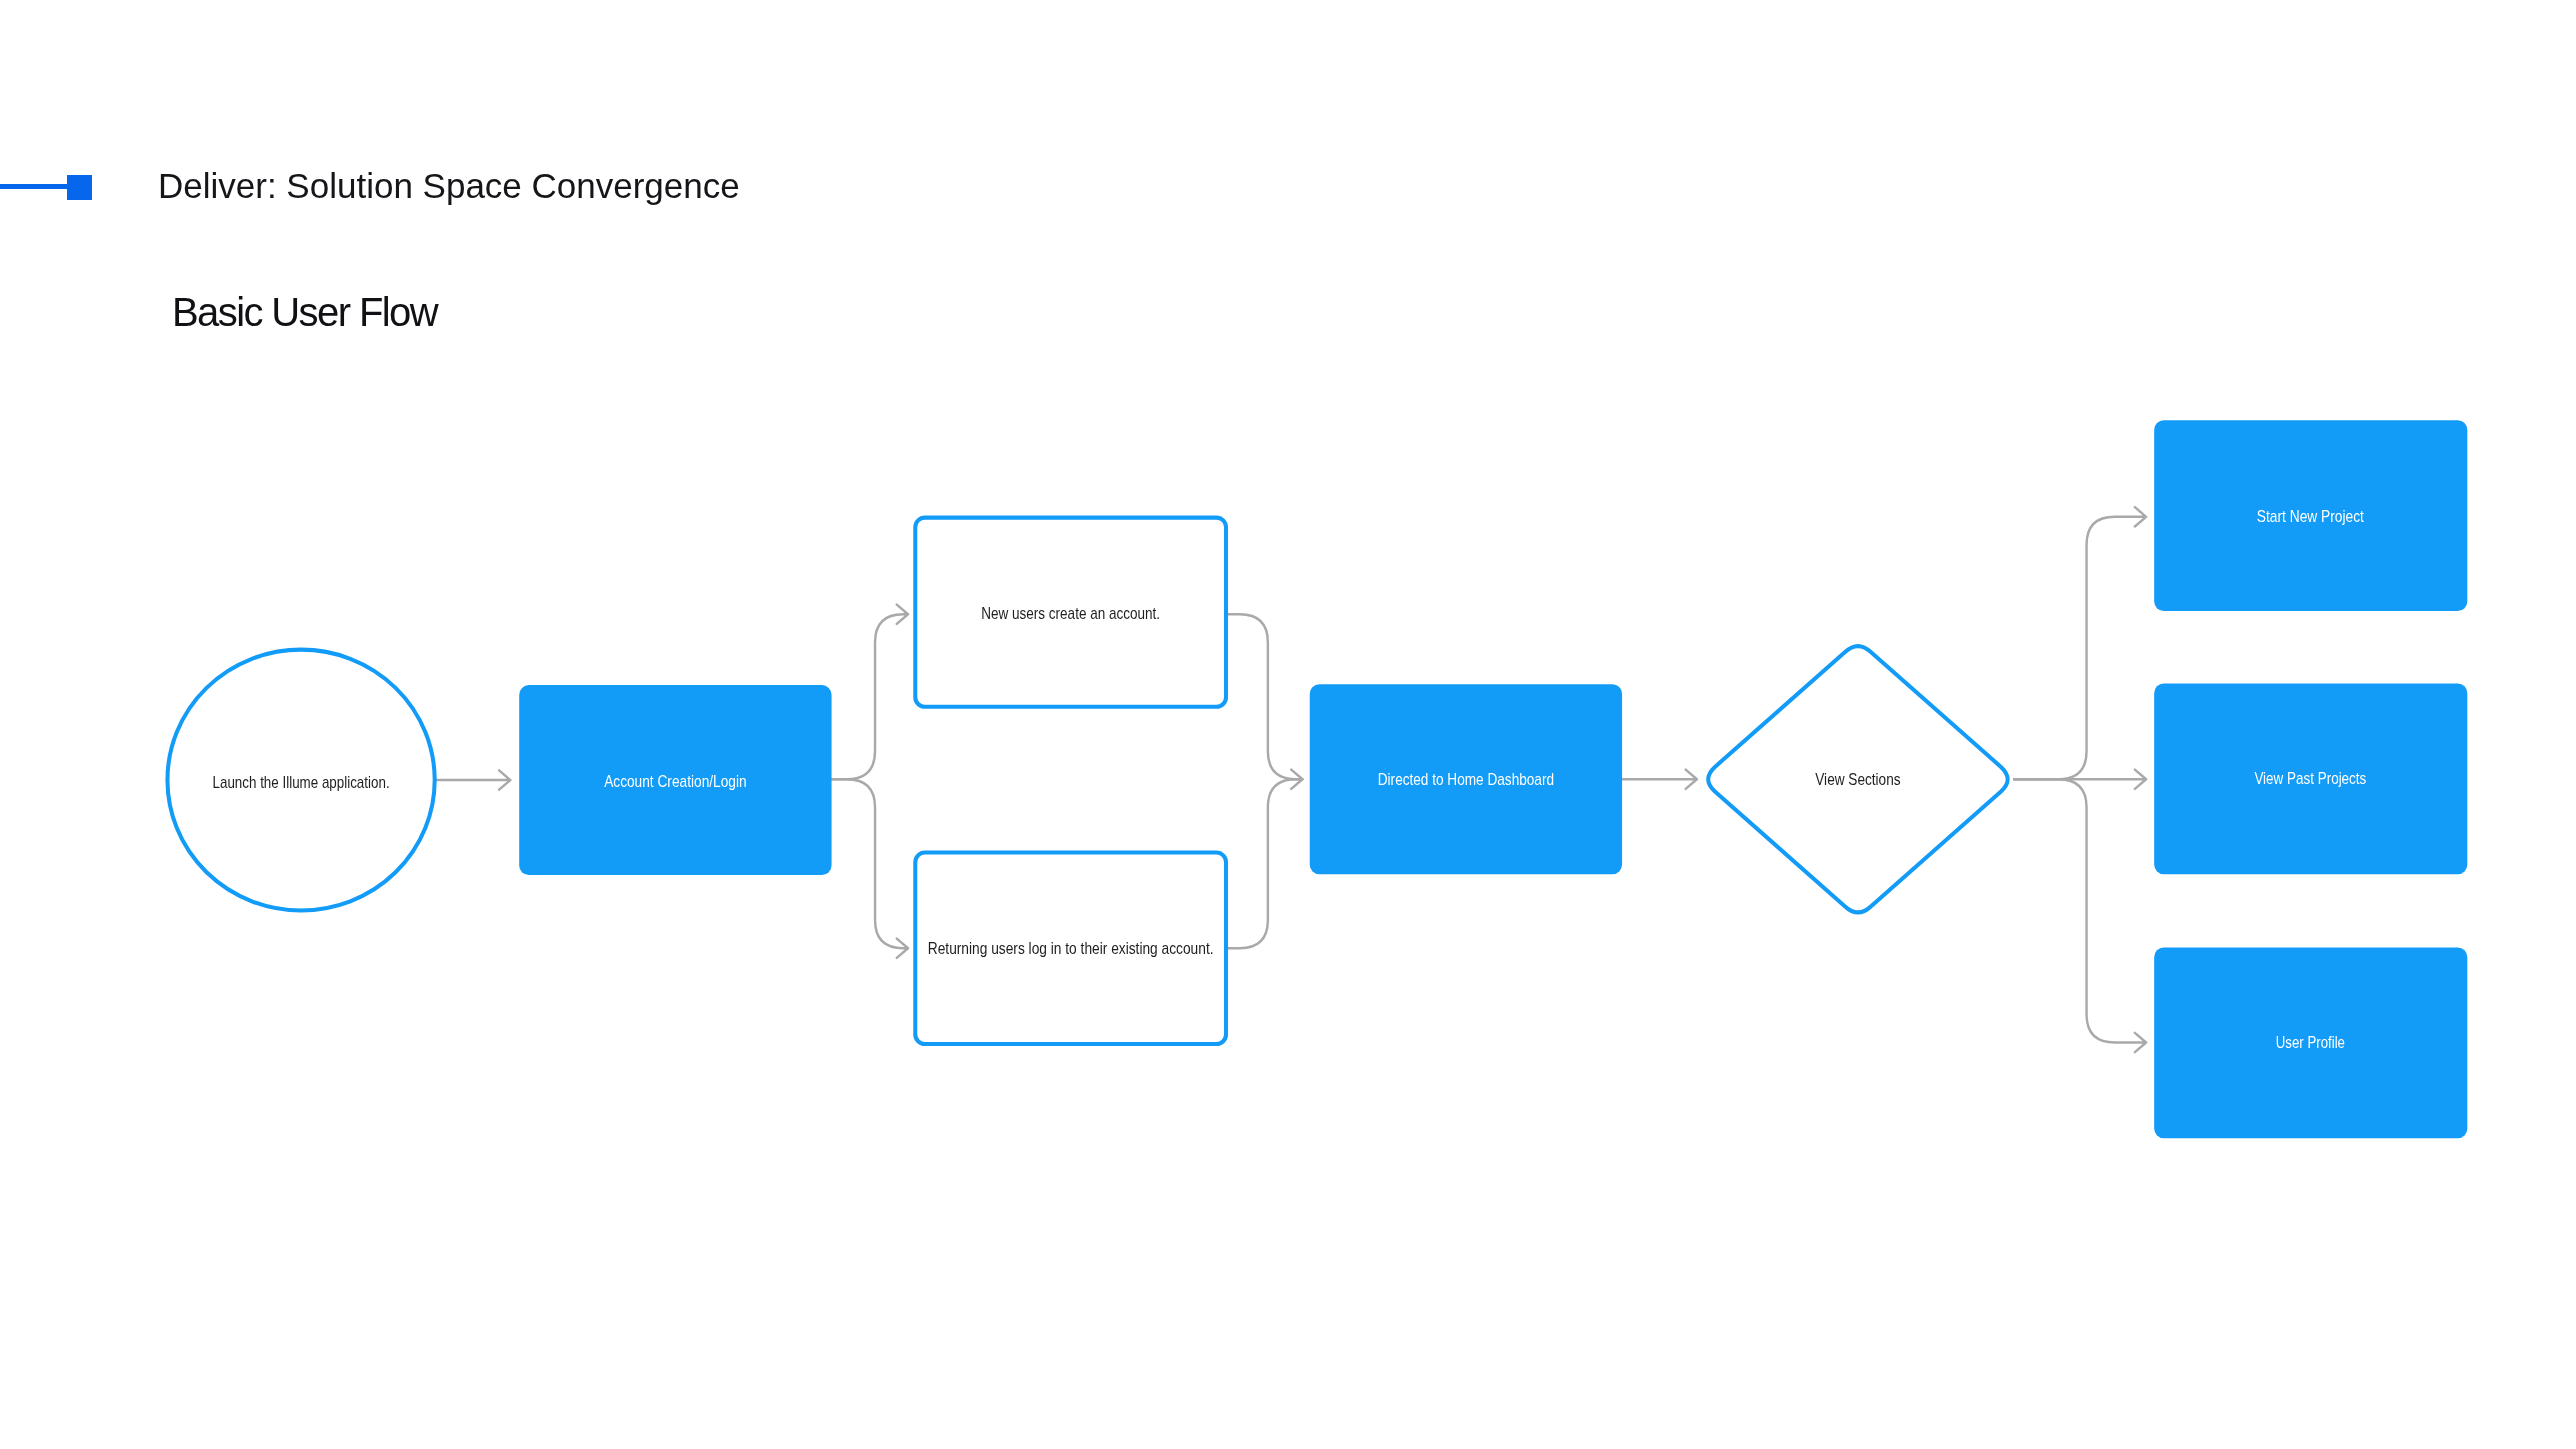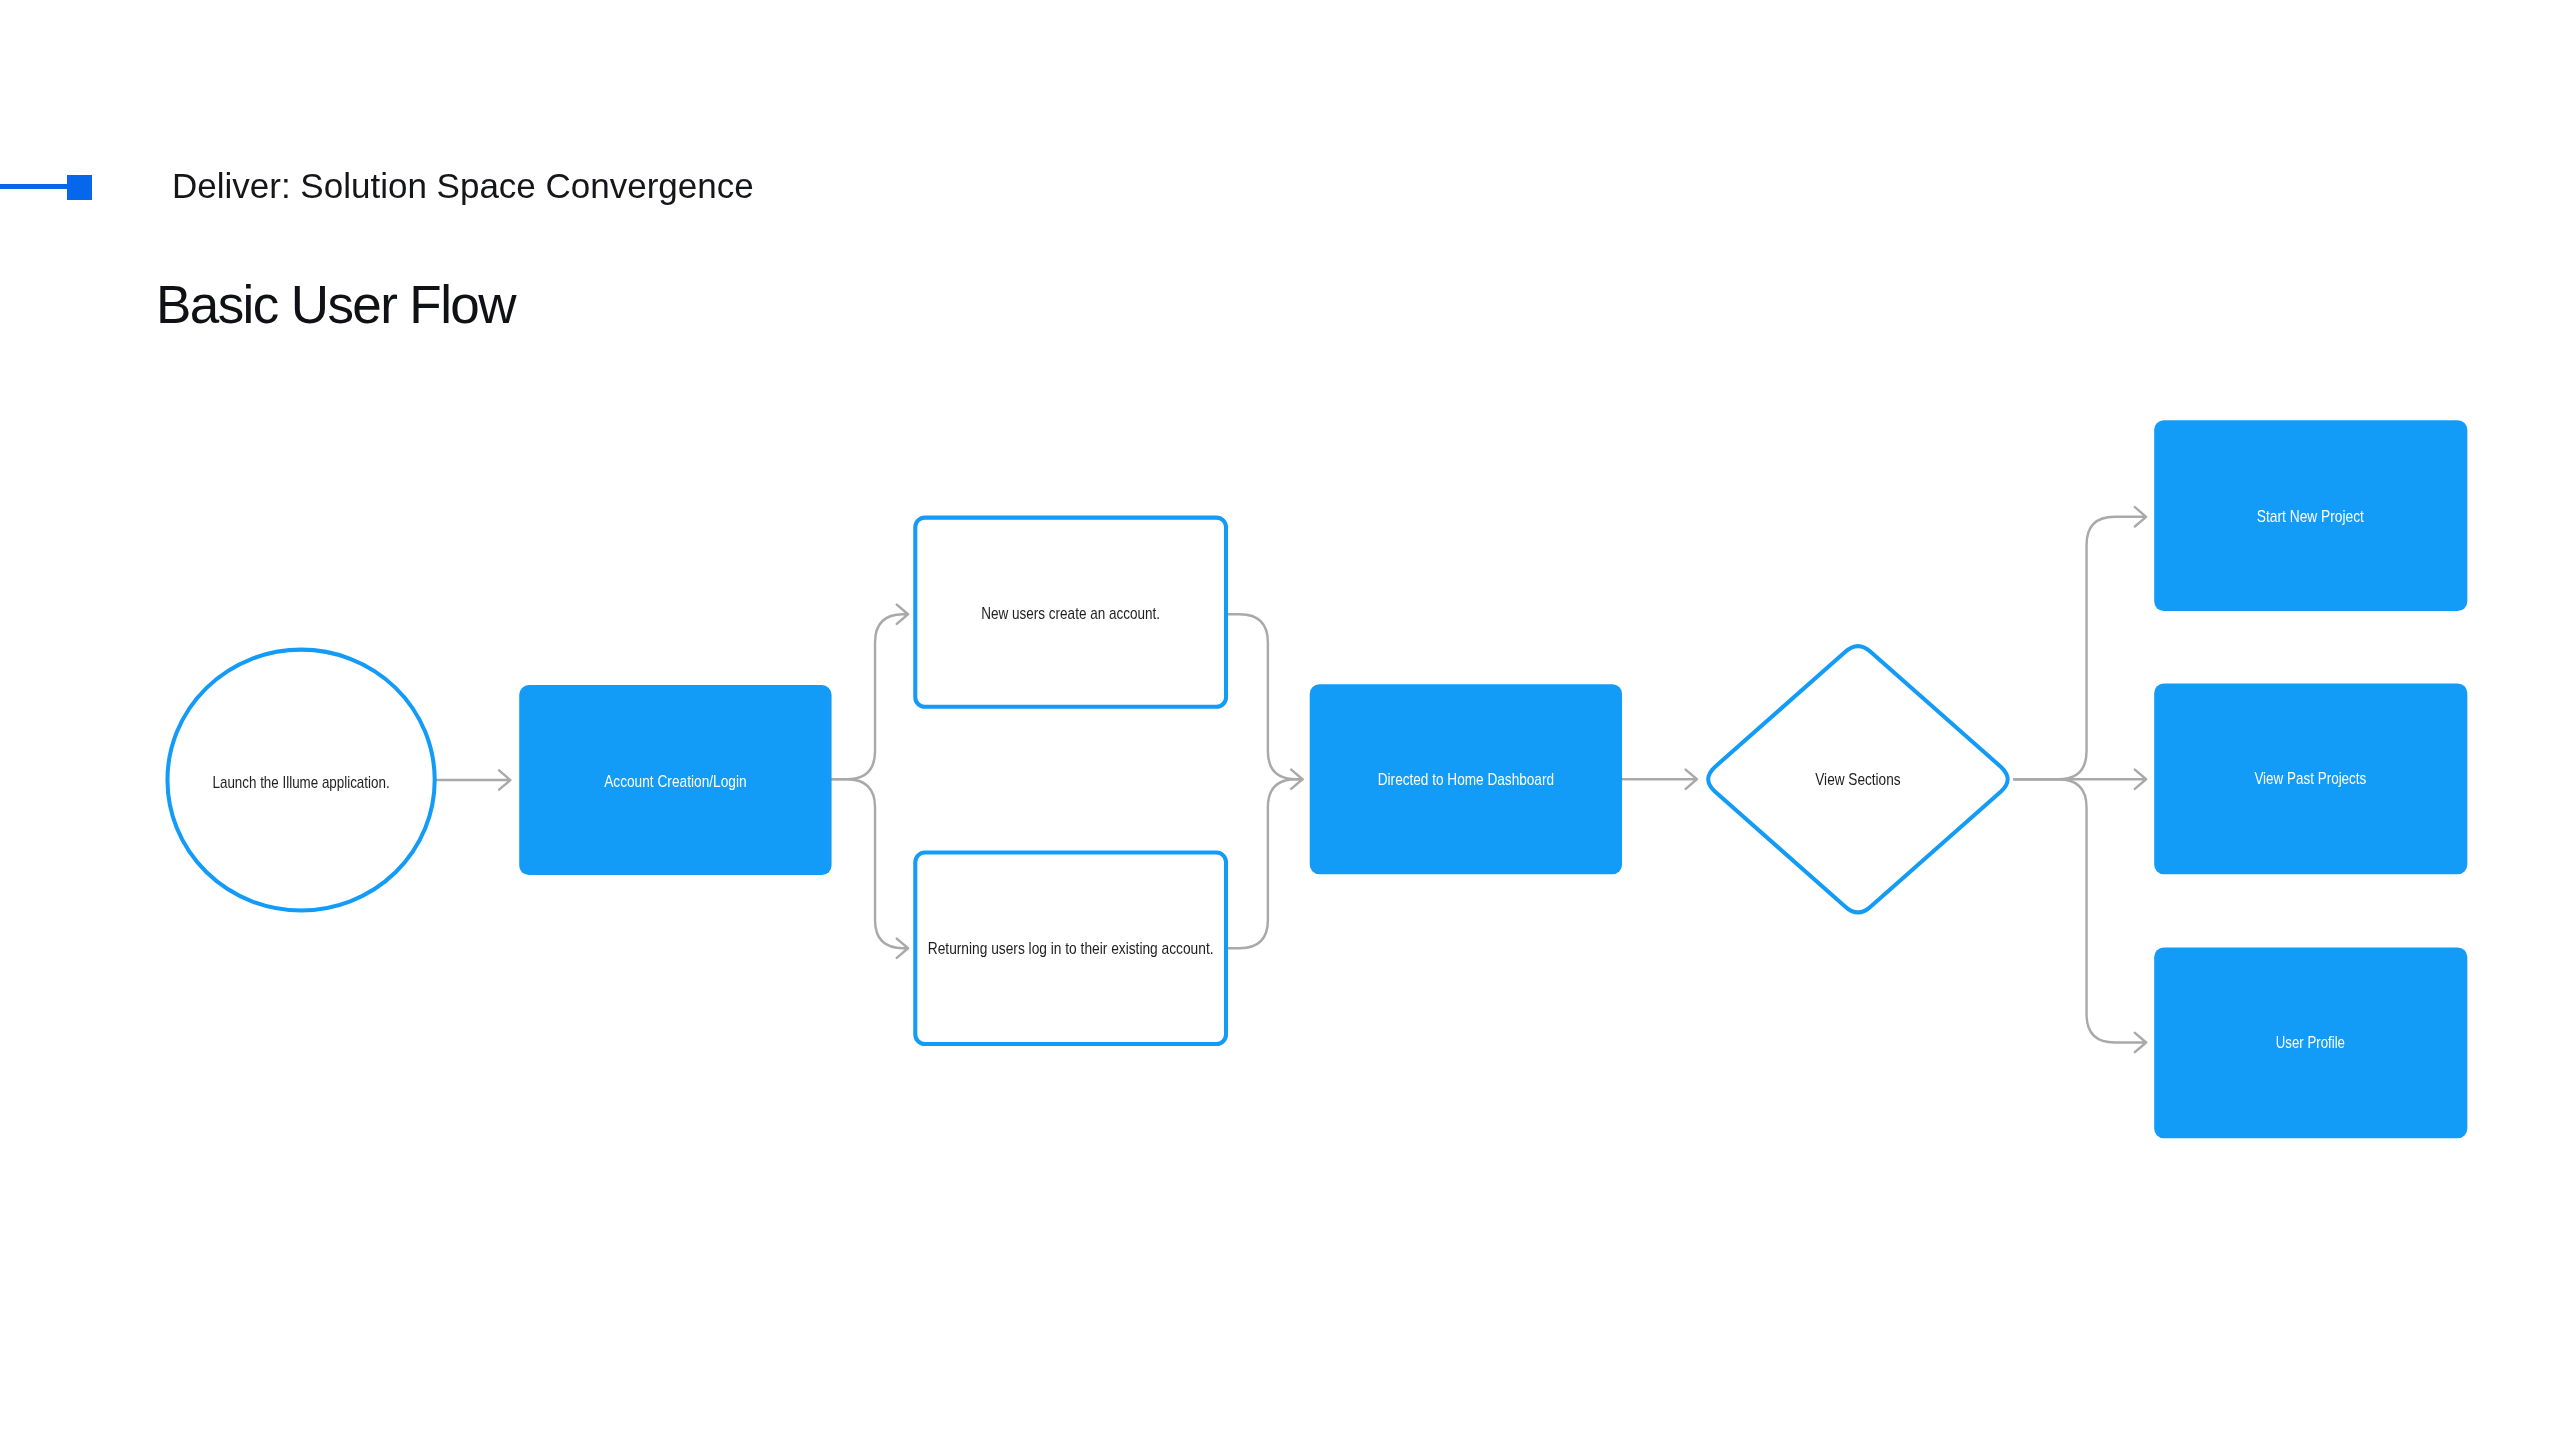--- a/index.html
+++ b/index.html
@@ -10,27 +10,27 @@
     overflow: hidden;
     font-family: "Liberation Sans", "DejaVu Sans", sans-serif;
   }
   .canvas { position: absolute; inset: 0; }
 
   
   .accent-line  { position: absolute; left: 0;  top: 184px; width: 68px; height: 4.8px;  background: #0667EC; }
   .accent-square{ position: absolute; left: 67px; top: 175px; width: 25px; height: 25px; background: #0667EC; }
 
   .eyebrow {
-    position: absolute; left: 172px; top: 166px;
+    position: absolute; left: 158px; top: 166px;
     font-size: 35px; font-weight: 400; color: #15161A;
     letter-spacing: 0; white-space: nowrap;
   }
   .title {
-    position: absolute; left: 156px; top: 274px; margin: 0;
-    font-size: 53px; font-weight: 500; letter-spacing: -1.6px;
+    position: absolute; left: 156px; top: 274px; margin: 16px;
+    font-size: 40px; font-weight: 500; letter-spacing: -1.6px;
     color: #101114; white-space: nowrap;
   }
 
   
   svg.flow { position: absolute; left: 0; top: 0; width: 2576px; height: 1449px; }
 
   .connector {
     fill: none;
     stroke: #A9A9A9;
     stroke-width: 3;

